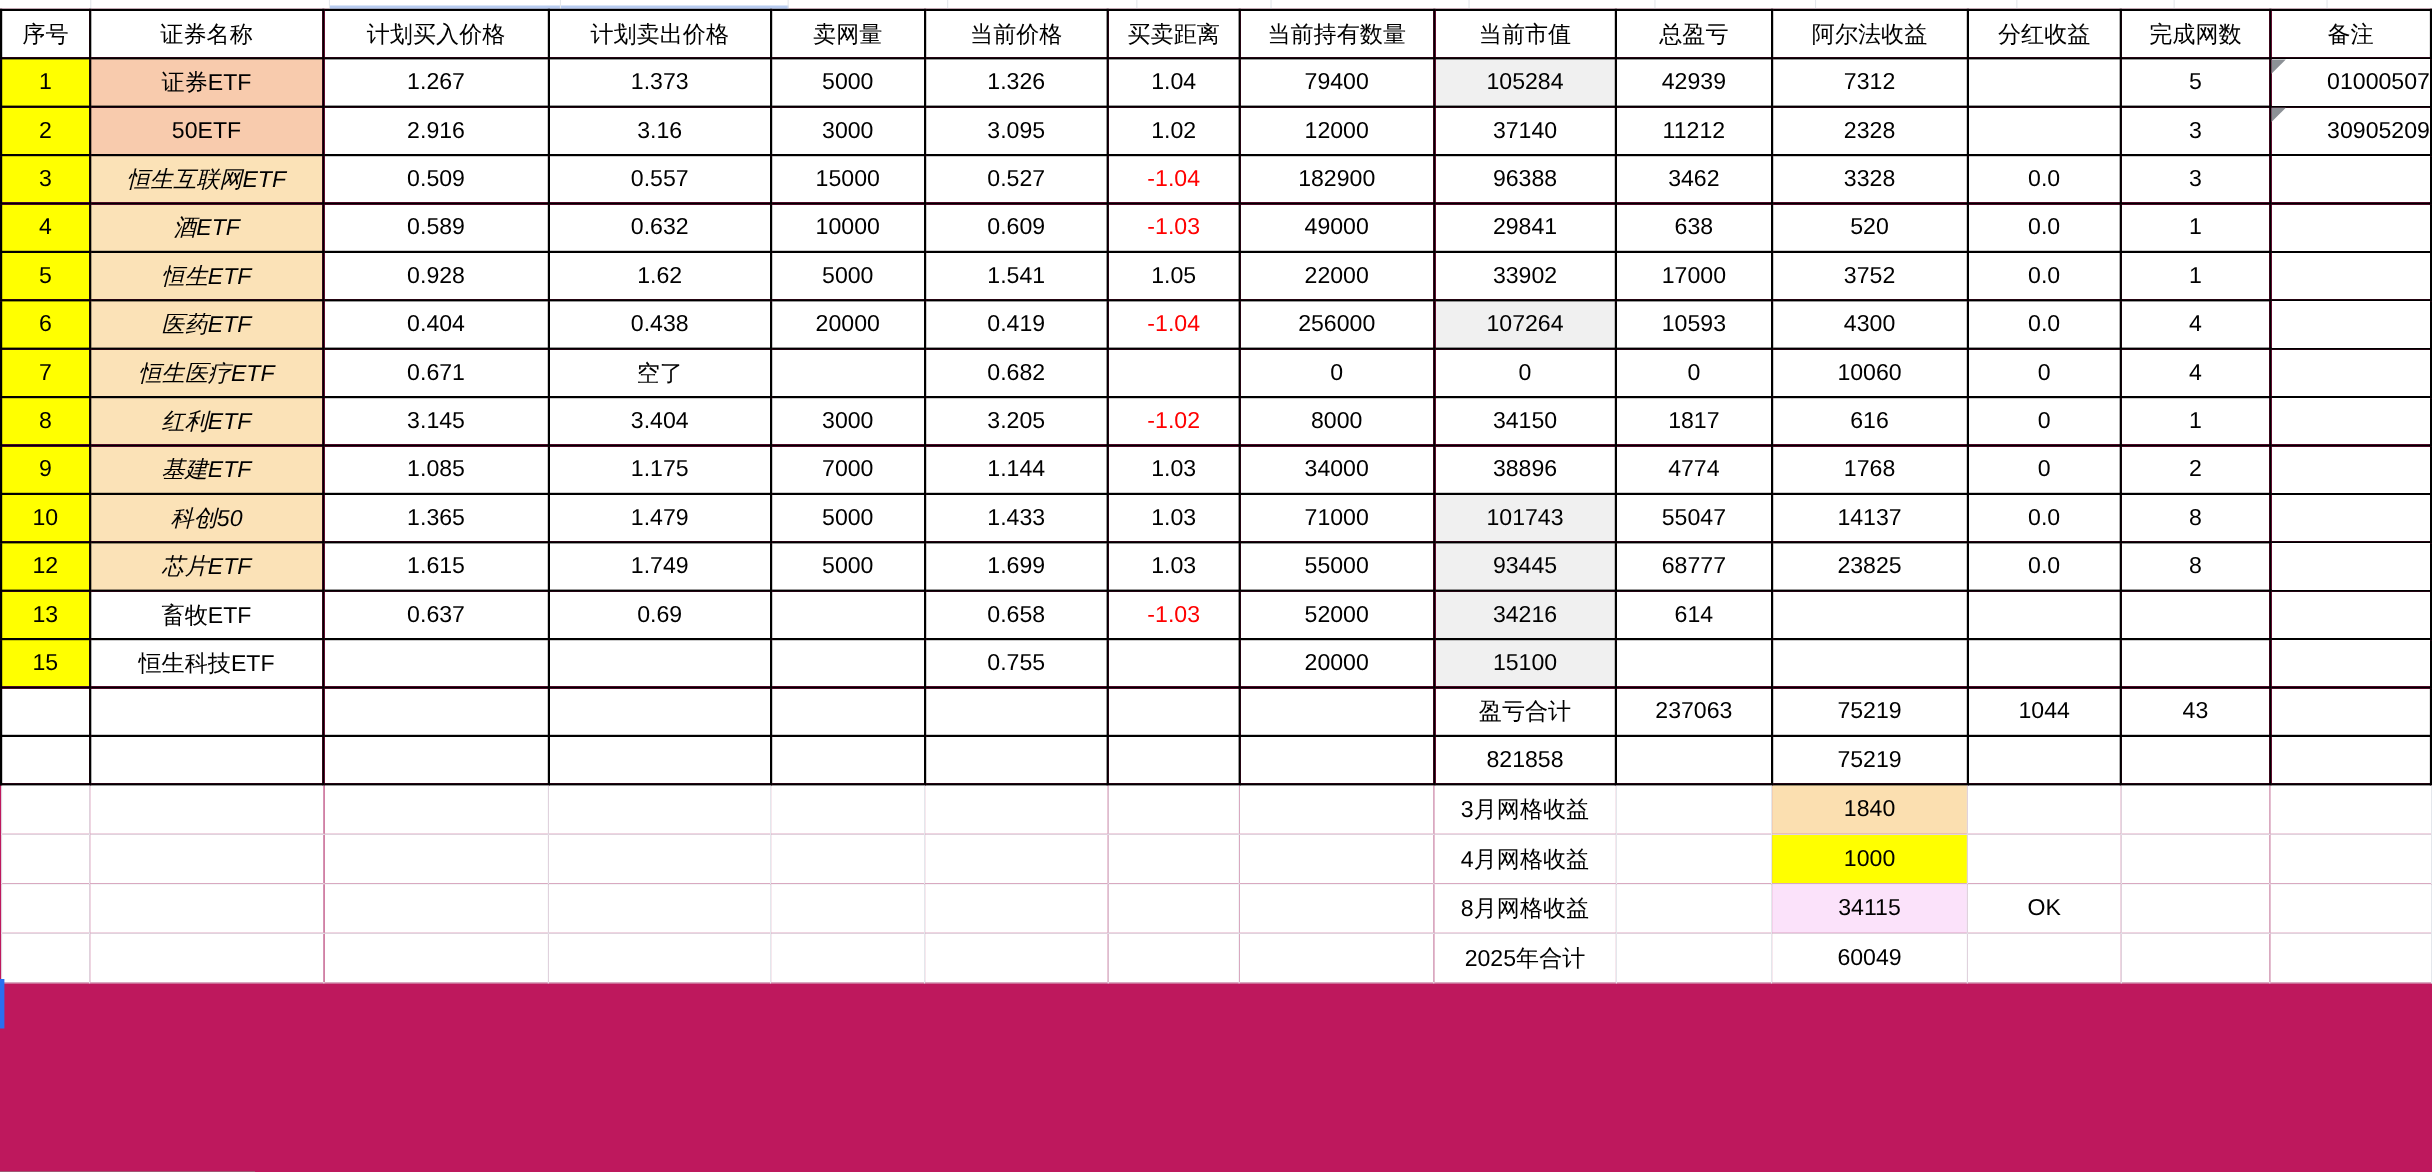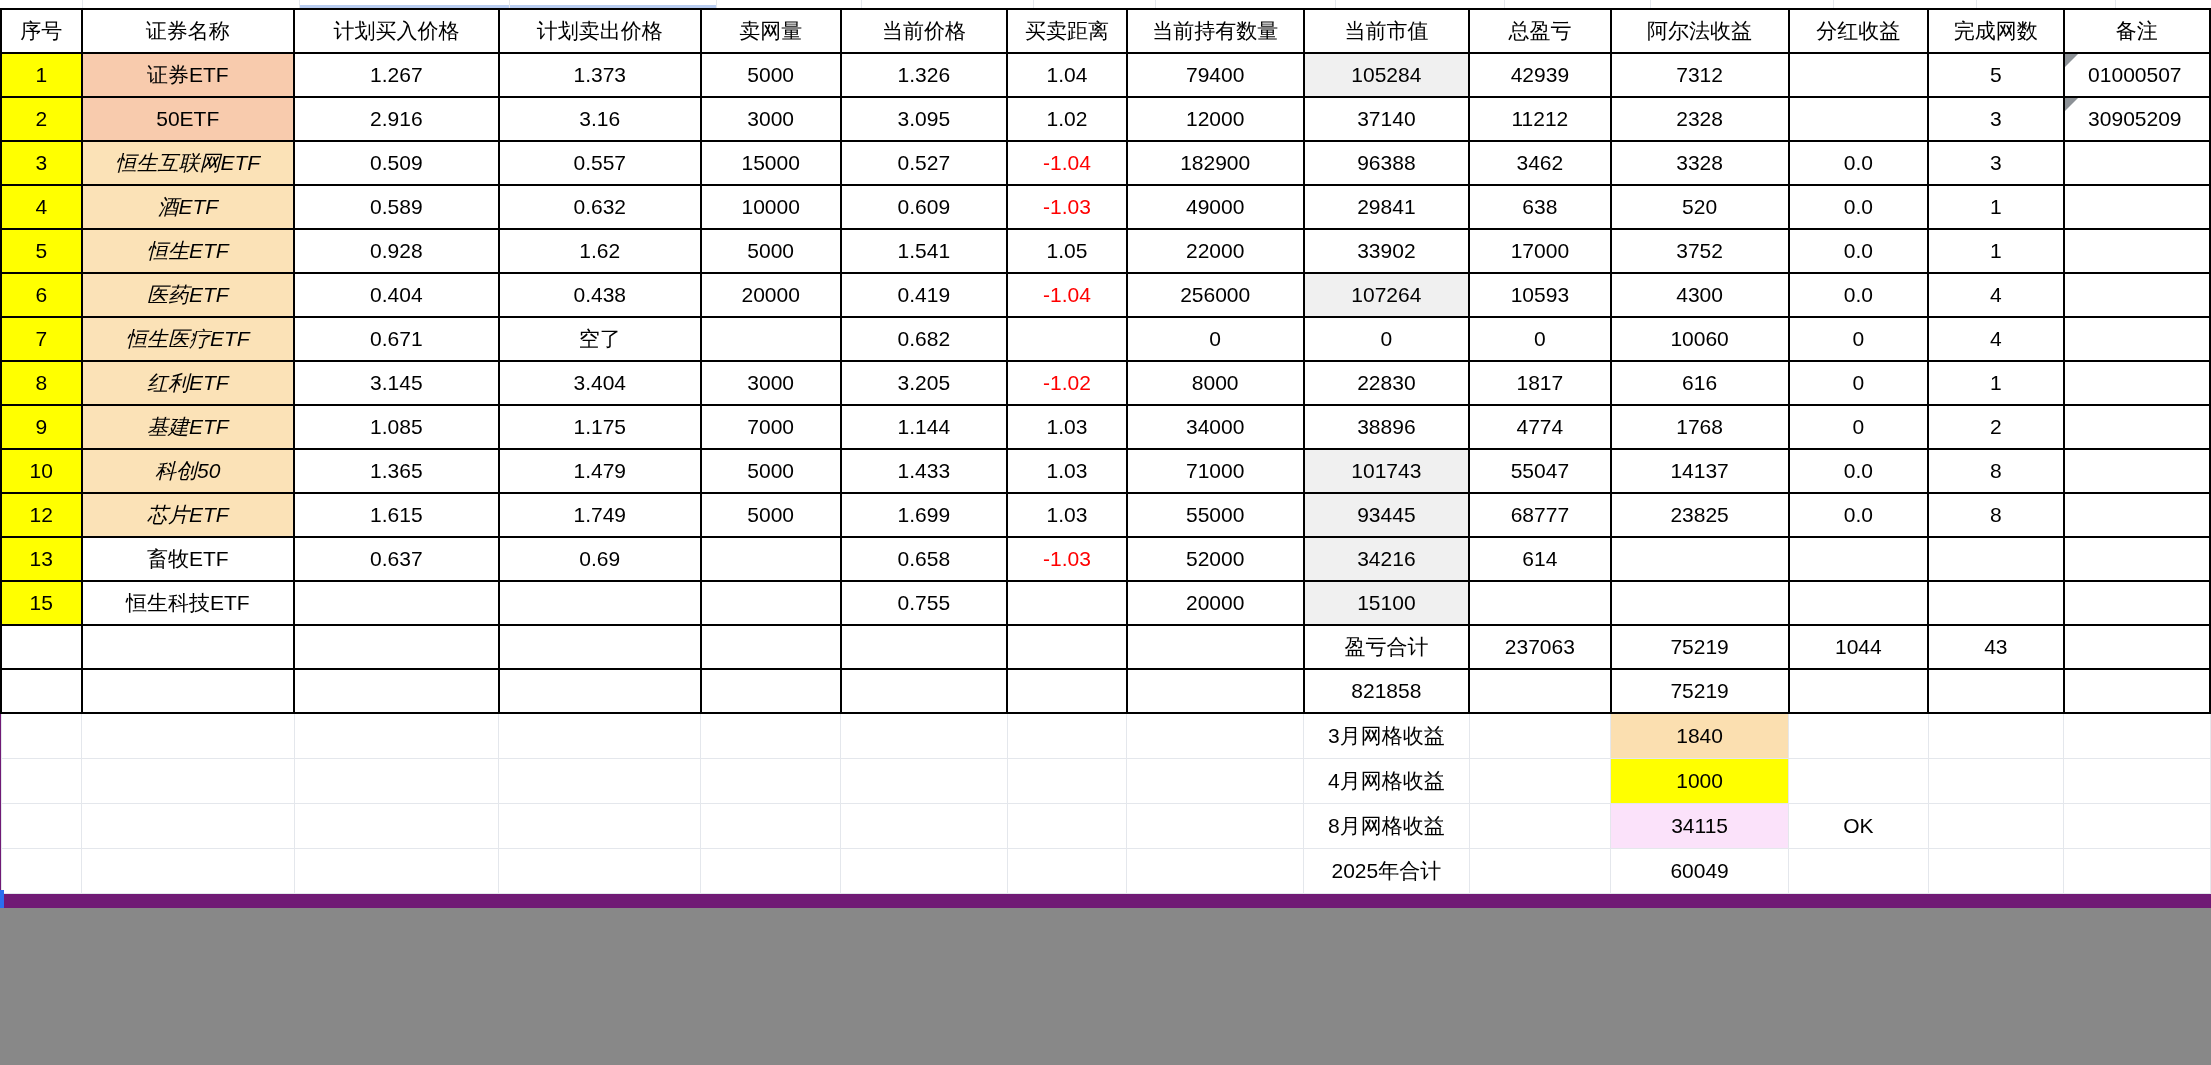--- a/index.html
+++ b/index.html
@@ -2,22 +2,22 @@
 <html style="--line: #000000; --softline: #E4E7EC; --yellow: #FFFF00; --salmon: #F8CBAD; --peach: #FBE2B7; --peach2: #FBDFB0; --cyan: #DFF3FB; --pink: #FBE2FA; --gray: #F0F0F0; --red: #FF0000; --marker: #8C9196; --selblue: #2B6FF0; --selblue-light: #B8CCF0;"><head>
 <meta charset="utf-8">
 <style>
   * { box-sizing: border-box; margin: 0; padding: 0; }
   html,body { background:#888; }
   body { font-family: "Liberation Sans", "DejaVu Sans", sans-serif; }
 
   #sheet {
     position: relative;
     width: 2211px;
-    height: 908px;
-    background: #701a75;
+    height: 1065px;
+    background: #be185d;
     overflow: hidden;
     color: #000;
   }
 
   
   #sliver { position:absolute; top:0; left:0; width:2211px; height:8px; background:#fff; }
   #sliver .gl { position:absolute; top:0; width:1px; height:8px; background: var(--softline); }
   #blue-top { position:absolute; top:5px; height:3px; background: var(--selblue-light); }
 
   table#grid {
@@ -40,21 +40,21 @@
 
   .hard { border: 2px solid var(--line); }
   .soft { border: 1px solid var(--softline); height: 45px !important; }
 
   .yellow  { background: var(--yellow); }
   .salmon  { background: var(--salmon); }
   .peach   { background: var(--peach); font-style: italic; }
   .graybg  { background: var(--gray); margin-left: 16px; }
   .red     { color: var(--red); }
 
-  td.note { text-align: center; position: relative; overflow: visible; margin-top: 45px; }
+  td.note { text-align: right; position: relative; overflow: visible; margin-top: 45px; }
   td.note .txt { display:inline-block; text-indent:-6px; padding-left:2px; }
   .marker {
     position:absolute; top:0; left:0; width:0; height:0;
     border-top: 13px solid var(--marker);
     border-right: 13px solid transparent;
   }
 
   .bg-peach2 { background: var(--peach2); }
   .bg-yellow { background: var(--yellow); }
   .bg-cyan   { background: var(--cyan); }
@@ -232,21 +232,21 @@
         </tr>
         <tr>
           <td class="hard yellow">8</td>
           <td class="hard peach">红利ETF</td>
           <td class="hard">3.145</td>
           <td class="hard">3.404</td>
           <td class="hard">3000</td>
           <td class="hard">3.205</td>
           <td class="hard red">-1.02</td>
           <td class="hard">8000</td>
-          <td class="hard">22830</td>
+          <td class="hard">34150</td>
           <td class="hard">1817</td>
           <td class="hard">616</td>
           <td class="hard">0</td>
           <td class="hard">1</td>
           <td class="hard note"><span class="txt"></span></td>
         </tr>
         <tr>
           <td class="hard yellow">9</td>
           <td class="hard peach">基建ETF</td>
           <td class="hard">1.085</td>

